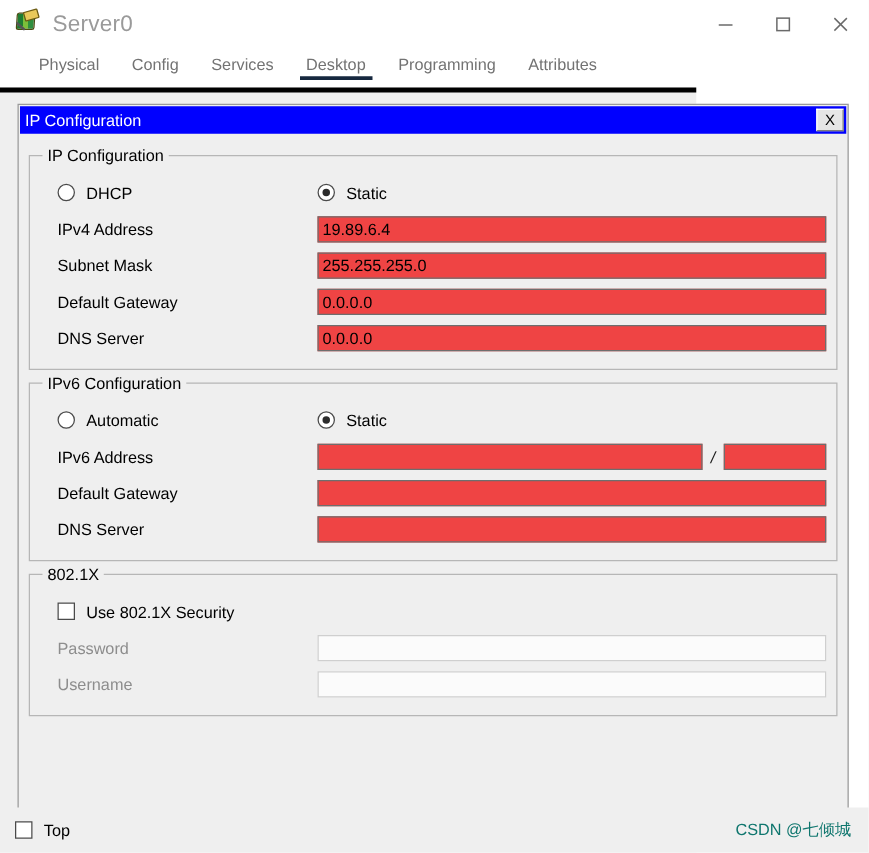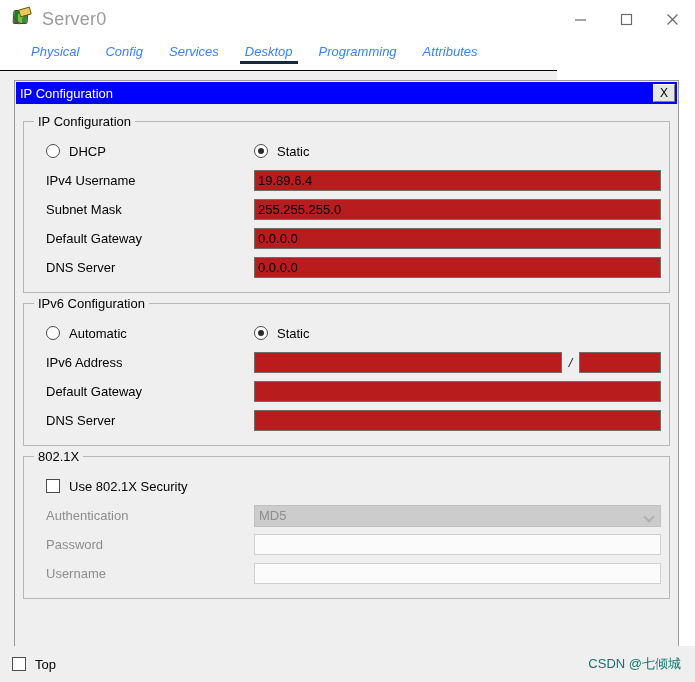--- a/index.html
+++ b/index.html
@@ -71,43 +71,42 @@
   .tabbar {
     height:26px;
     background:#ffffff;
     display:flex;
     align-items:flex-end;
     padding-left:18px;
     position:relative;
   }
   .tab {
     font-size:13px;
-    color:#3b82f6;
+    color:#737373;
     padding:0 13px 4px 13px;
     position:relative;
     line-height:17px;
-    font-style:italic;
   }
   .tab.active { font-weight:400; }
   .tab.active:after {
     content:"";
     position:absolute;
     left:8px; right:8px; bottom:0;
     height:3px;
     background:#16283f;
   }
 
   
   .content {
     position:absolute;
     left:0; top:70px;
     width:557px;
     height:612px;
     background:#efefef;
-    border-top:1px solid #000000;
+    border-top:4px solid #000000;
   }
 
   
   .dialog {
     position:absolute;
     left:14px; top:9px;
     width:665px; height:567px;
     background:#efefef;
     border:1px solid #9a9a9a;
   }
@@ -162,21 +161,21 @@
     width:222px;
     padding-left:14px;
     font-size:13px;
     flex:none;
   }
   .row .lbl.dim { color:#8d8d8d; }
 
   input[type=text] {
     height:21px;
     border:1px solid #6e6e6e;
-    background:#b91c1c;
+    background:#ef4444;
     font-family:"Liberation Sans", sans-serif;
     font-size:13px;
     color:#000;
     padding:0 3px;
     outline:none;
   }
   input[type=text].wide  { width:420px; }
   input[type=text].v6    { width:324px; }
   input[type=text].prefix{ width:82px; }
   input[type=text].disabled {
@@ -303,21 +302,21 @@
             <span class="radio"></span>
             <span>DHCP</span>
           </div>
           <div class="radio-opt">
             <span class="radio on"></span>
             <span>Static</span>
           </div>
         </div>
 
         <div class="row">
-          <span class="lbl">IPv4 Username</span>
+          <span class="lbl">IPv4 Address</span>
           <input type="text" class="wide" value="19.89.6.4" style="">
         </div>
         <div class="row">
           <span class="lbl">Subnet Mask</span>
           <input type="text" class="wide" value="255.255.255.0" style="">
         </div>
         <div class="row">
           <span class="lbl">Default Gateway</span>
           <input type="text" class="wide" value="0.0.0.0" style="">
         </div>
@@ -359,27 +358,20 @@
 
       <div class="group">
         <span class="group-label">802.1X</span>
 
         <div class="chk-row">
           <span class="chk"></span>
           <span>Use 802.1X Security</span>
         </div>
 
         <div class="row">
-          <span class="lbl dim">Authentication</span>
-          <div class="select-dis">
-            <span>MD5</span>
-            <span class="chev"></span>
-          </div>
-        </div>
-        <div class="row">
           <span class="lbl dim">Password</span>
           <input type="text" class="wide disabled" value="" style="">
         </div>
         <div class="row">
           <span class="lbl dim">Username</span>
           <input type="text" class="wide disabled" value="" style="">
         </div>
       </div>
 
     </div>

